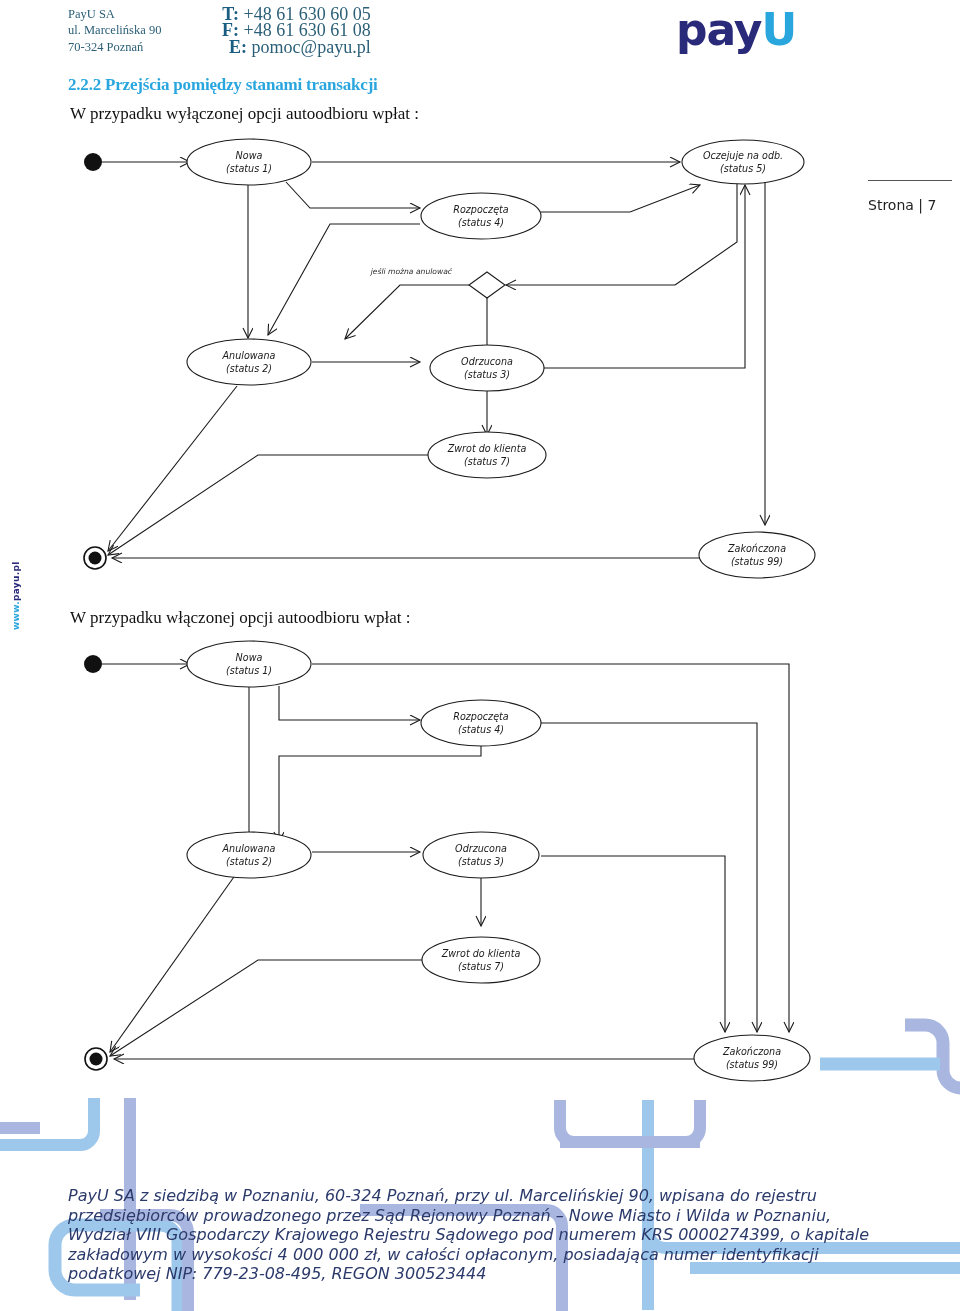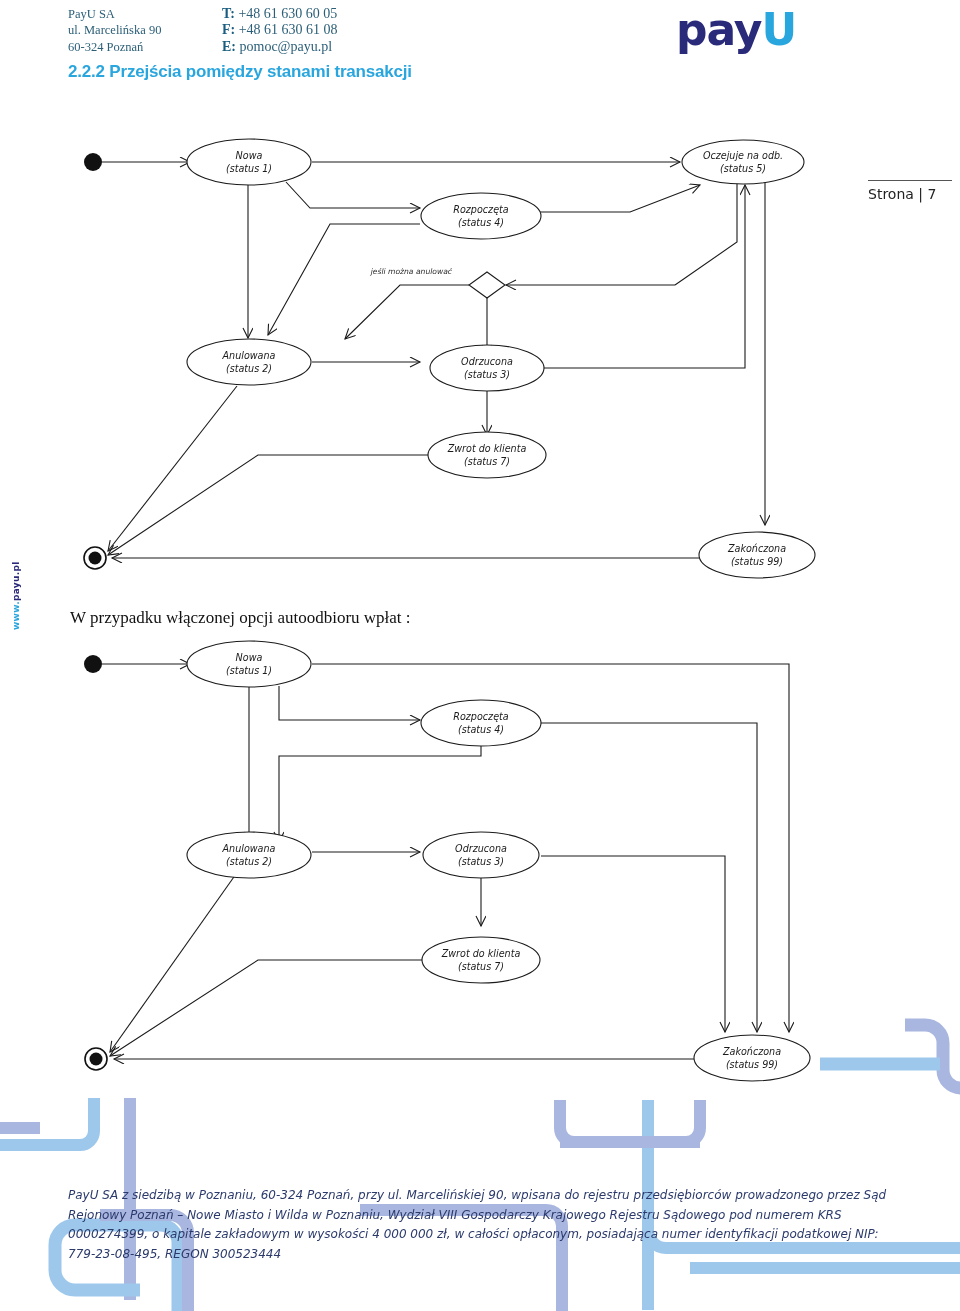--- a/index.html
+++ b/index.html
@@ -7,67 +7,67 @@
     width:960px;height:1311px;
     background:#ffffff;
     font-family:"Liberation Serif",serif;
     position:relative;overflow:hidden;
   }
   .page{position:absolute;inset:0;}
 
   
   .hdr{position:absolute;left:0;top:0;width:960px;height:58px;}
   .hdr-col1{position:absolute;left:68px;top:6px;font-size:12.5px;line-height:16.3px;color:#2b5f78;font-family:"Liberation Serif",serif;}
-  .hdr-col2{position:absolute;left:222px;top:6px;font-size:14px;line-height:16.3px;color:#2b5f78;font-family:"Liberation Serif",serif;}
+  .hdr-col2{position:absolute;left:222px;top:6px;font-size:18px;line-height:16.3px;color:#2b5f78;font-family:"Liberation Serif",serif;text-align:right;}
   .hdr-col2 b{color:#1a5d82;}
   .logo{position:absolute;left:676px;top:8px;font-size:44px;letter-spacing:-1px;
         font-family:"DejaVu Sans",sans-serif;font-weight:700;line-height:44px;}
   .logo .p1{color:#2a2a7a;margin-top:8px;}
   .logo .p2{color:#2aa6de;}
 
   
-  .sec-title{position:absolute;left:68px;top:62px;font-size:17px;font-weight:700;
-    color:#2aa6de;font-family:Liberation Sans, sans-serif;letter-spacing:-0.2px;}
+  .sec-title{position:absolute;left:68px;top:75px;font-size:17px;font-weight:700;
+    color:#2aa6de;font-family:Liberation Serif, serif;letter-spacing:-0.2px;}
   .lead1{position:absolute;left:70px;top:104px;font-size:17px;color:#111;font-family:"Liberation Serif",serif;}
   .lead2{position:absolute;left:70px;top:608px;font-size:17px;color:#111;font-family:"Liberation Serif",serif;}
   .lead2 b{font-weight:400;}
 
   
   .pageno{position:absolute;left:868px;top:180px;font-size:14px;color:#222;
-    font-family:"DejaVu Sans",sans-serif;padding-top:5px;border-top:1.3px solid #555;width:84px;}
+    font-family:"DejaVu Sans",sans-serif;padding-top:16px;border-top:1.3px solid #555;width:84px;}
 
   
   .sideurl{position:absolute;left:-24px;top:585px;width:80px;
     transform:rotate(-90deg);transform-origin:50% 50%;
     font-size:9px;font-weight:700;font-family:"DejaVu Sans",sans-serif;letter-spacing:0.3px;}
   .sideurl .w{color:#2aa6de;}
   .sideurl .d{color:#2a2a7a;}
 
   
   .diag{position:absolute;left:0;font-style:italic;}
   .diag svg{display:block;}
   .nodelbl{font-family:"DejaVu Sans",sans-serif;font-size:9.6px;fill:#1b1b1b;}
   .condlbl{font-family:"DejaVu Sans",sans-serif;font-size:7.6px;fill:#2b2b2b;}
 
   
   .deco{position:absolute;left:0;top:1010px;width:960px;height:301px;}
   .footer{position:absolute;left:68px;top:1186px;width:830px;
-     font-family:"DejaVu Sans",sans-serif;font-style:italic;font-size:12px;
+     font-family:"DejaVu Sans",sans-serif;font-style:italic;font-size:16px;
      line-height:19.5px;color:#2b3a6b;}
 </style>
 </head>
 <body>
 
 <div class="page">
 
   <div class="hdr">
     <div class="hdr-col1">
       <div>PayU SA</div>
       <div>ul. Marcelińska 90</div>
-      <div>60-324 Poznań</div>
+      <div>70-324 Poznań</div>
     </div>
     <div class="hdr-col2">
       <div>
         <b>T:</b>
         <span>+48 61 630 60 05</span>
       </div>
       <div>
         <b>F:</b>
         <span>+48 61 630 61 08</span>
       </div>
@@ -79,20 +79,21 @@
     <div class="logo">
       <span class="p1">pay</span><span class="p2">U</span>
     </div>
   </div>
 
   <div class="sideurl">
     <span class="w">www.</span><span class="d">payu.pl</span>
   </div>
 
   <div class="sec-title">2.2.2 Przejścia pomiędzy stanami transakcji</div>
+  <div class="lead1">W przypadku wyłączonej opcji autoodbioru wpłat :</div>
 
   <div class="pageno">Strona | 7</div>
 
   <div class="diag" style="top:130px;">
     <svg width="960" height="470" viewBox="0 0 960 470">
       <defs>
         <marker id="ah1" markerWidth="13" markerHeight="13" refX="11" refY="5" orient="auto" markerUnits="userSpaceOnUse">
           <path d="M1,0 L11,5 L1,10" fill="none" stroke="#1b1b1b" stroke-width="1.1"></path>
         </marker>
       </defs>

